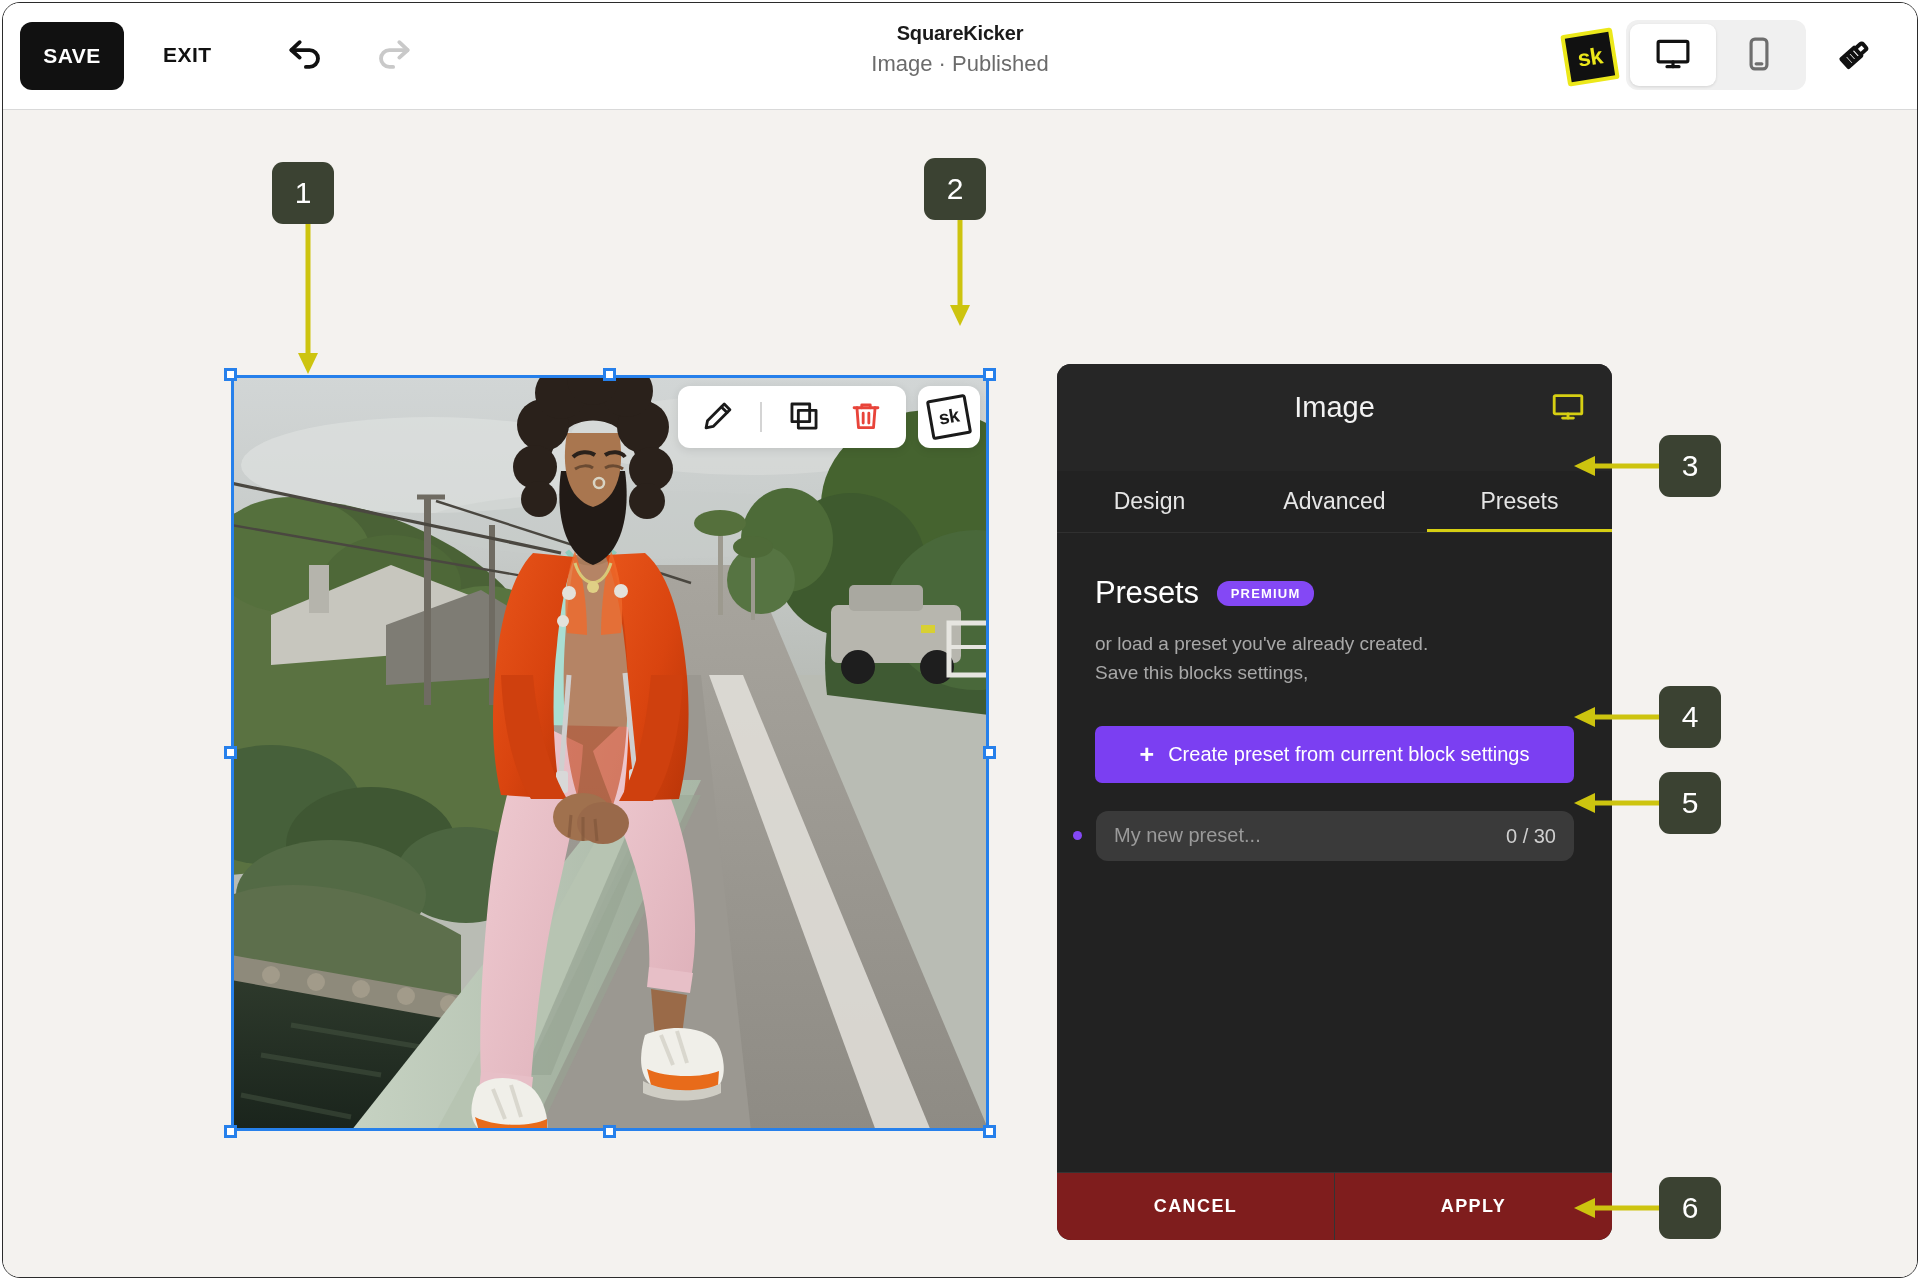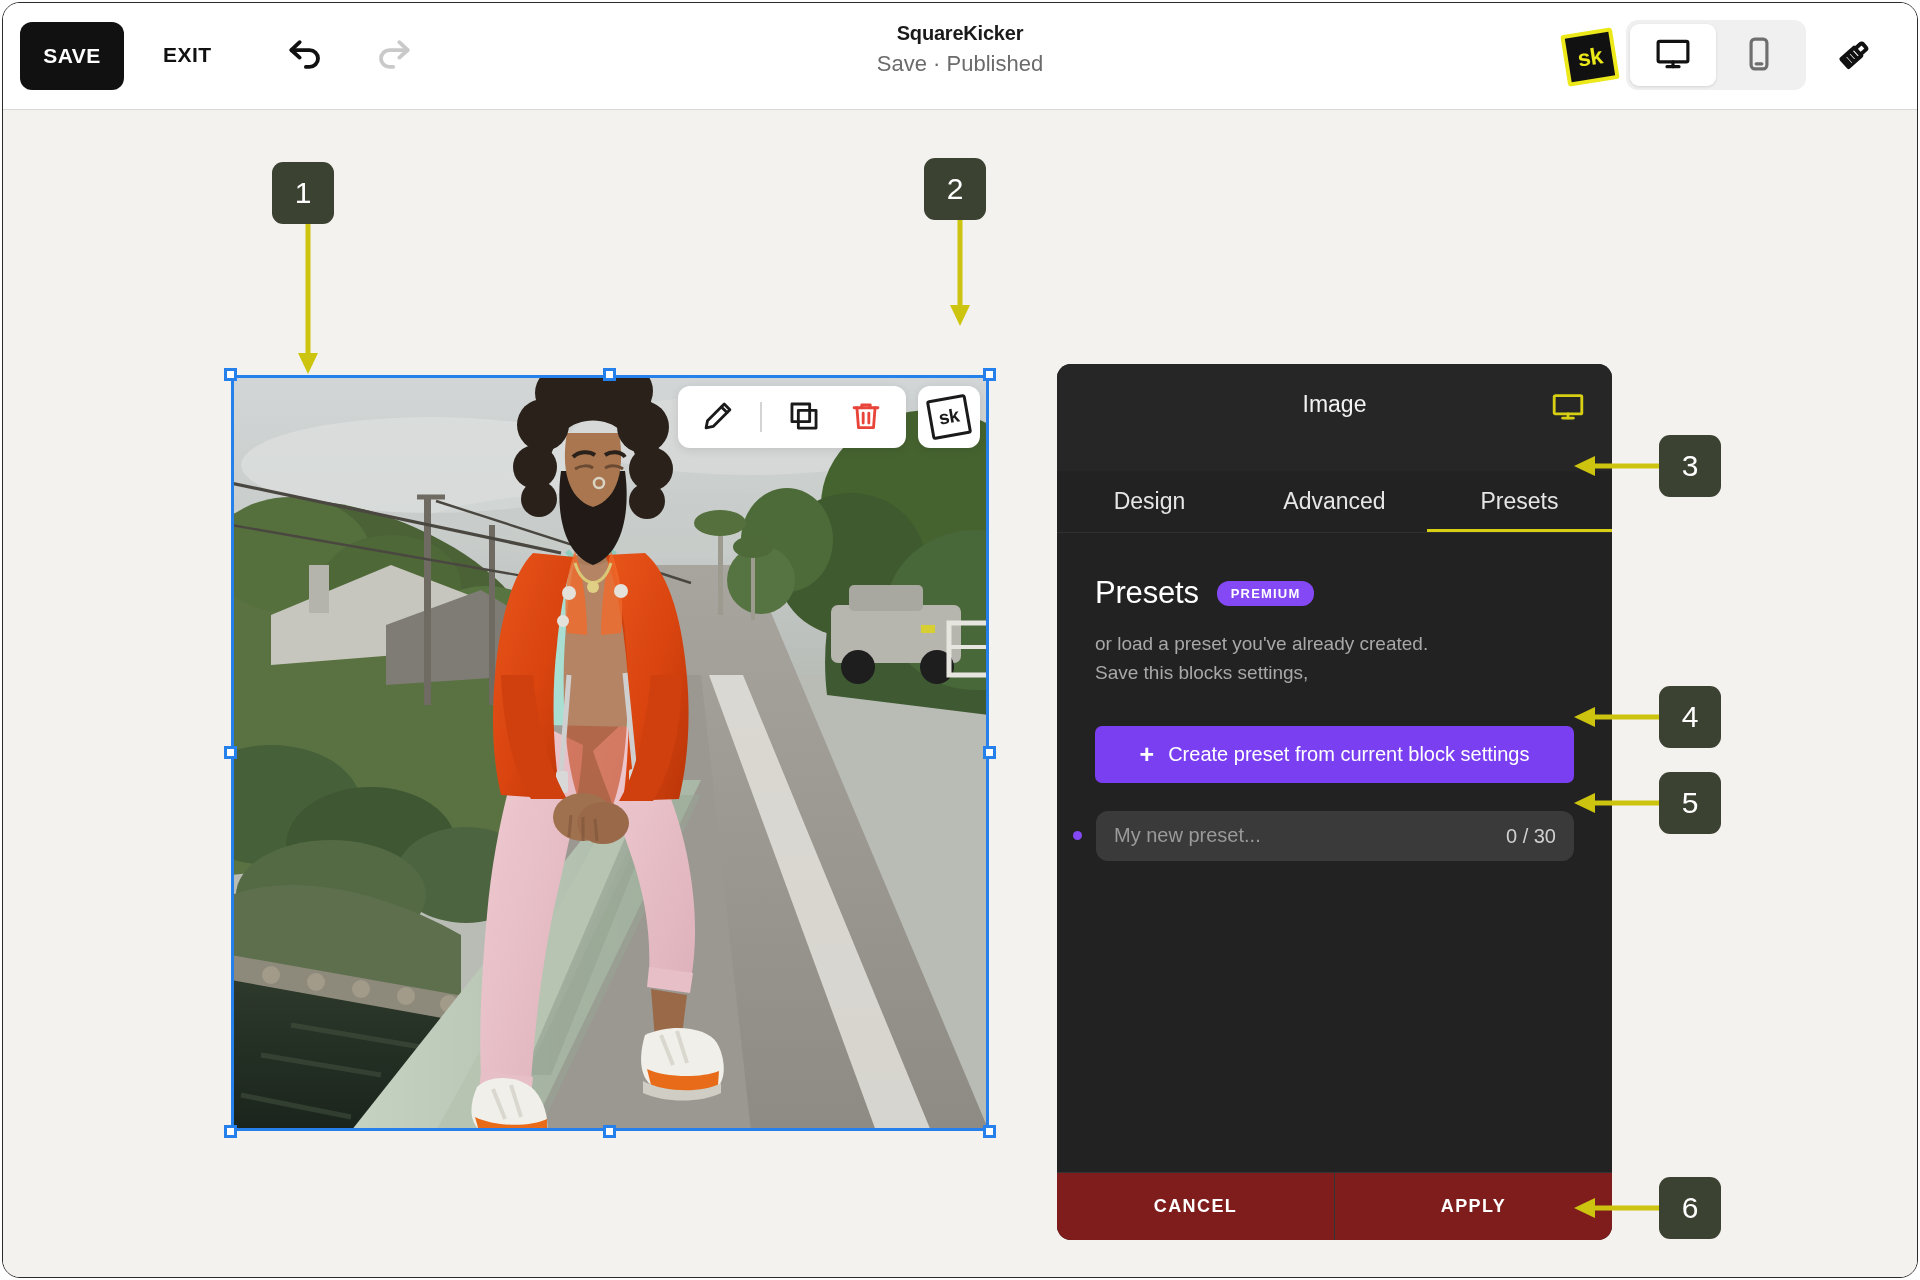--- a/index.html
+++ b/index.html
@@ -246,21 +246,21 @@
     height: 107px;
     background: #262626;
     position: relative;
     flex: none;
   }
   .panel-title {
     position: absolute;
     left: 0; right: 0; top: 27px;
     text-align: center;
     color: #f2f2f2;
-    font-size: 23px;
+    font-size: 29px;
   }
   .panel-monitor {
     position: absolute;
     right: 24px; top: 24px;
     width: 40px; height: 40px;
     display: flex; align-items: center; justify-content: center;
     cursor: pointer;
     background: none; border: none;
   }
 
@@ -439,21 +439,21 @@
         <span>
           <svg width="44" height="44" viewBox="0 0 24 24" fill="none" stroke="#c9c9c9" stroke-width="2.1" stroke-linecap="round" stroke-linejoin="round">
             <polyline points="16,5 20.6,9.3 16,13.4"></polyline>
             <path d="M20.4 9.3 H10.6 a4.6 4.6 0 0 0 0 9.2 H12.6"></path>
           </svg>
         </span>
       </button>
 
       <div class="title-block">
         <div class="title-main">SquareKicker</div>
-        <div class="title-sub">Save · Published</div>
+        <div class="title-sub">Image · Published</div>
       </div>
 
       <div class="sk-badge-top">
         <div class="sk-sq">sk</div>
       </div>
 
       <div class="device-toggle">
         <button class="device-opt active">
           <span>
             <svg width="38" height="38" viewBox="0 0 24 24" fill="none" stroke="#111111" stroke-width="2" stroke-linecap="round" stroke-linejoin="round">

